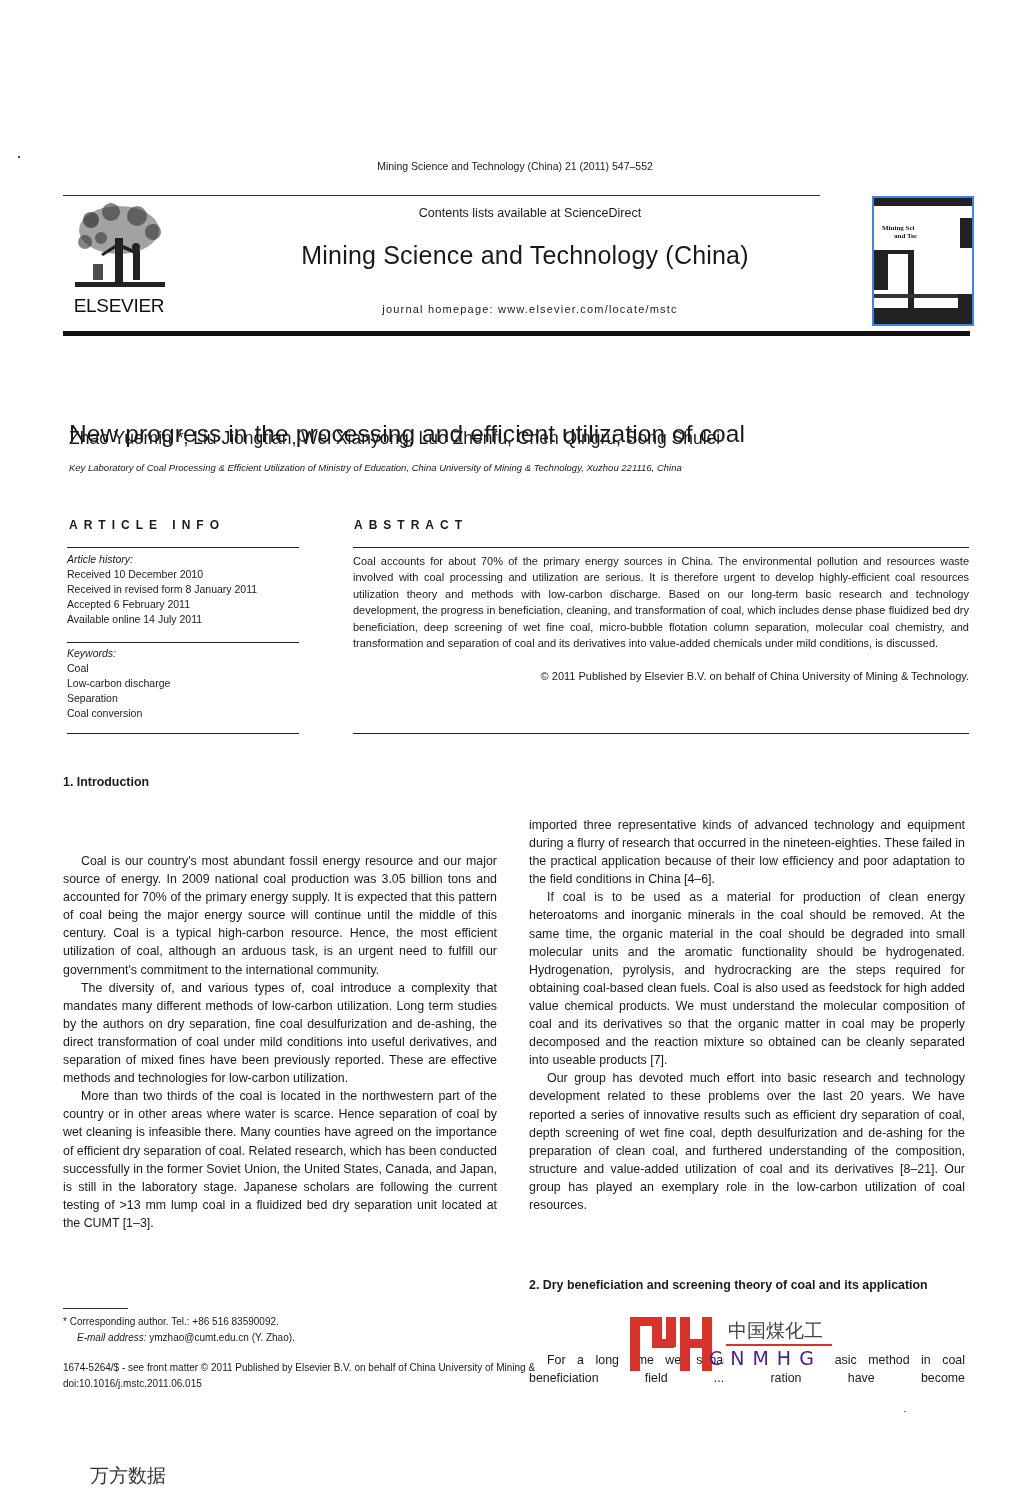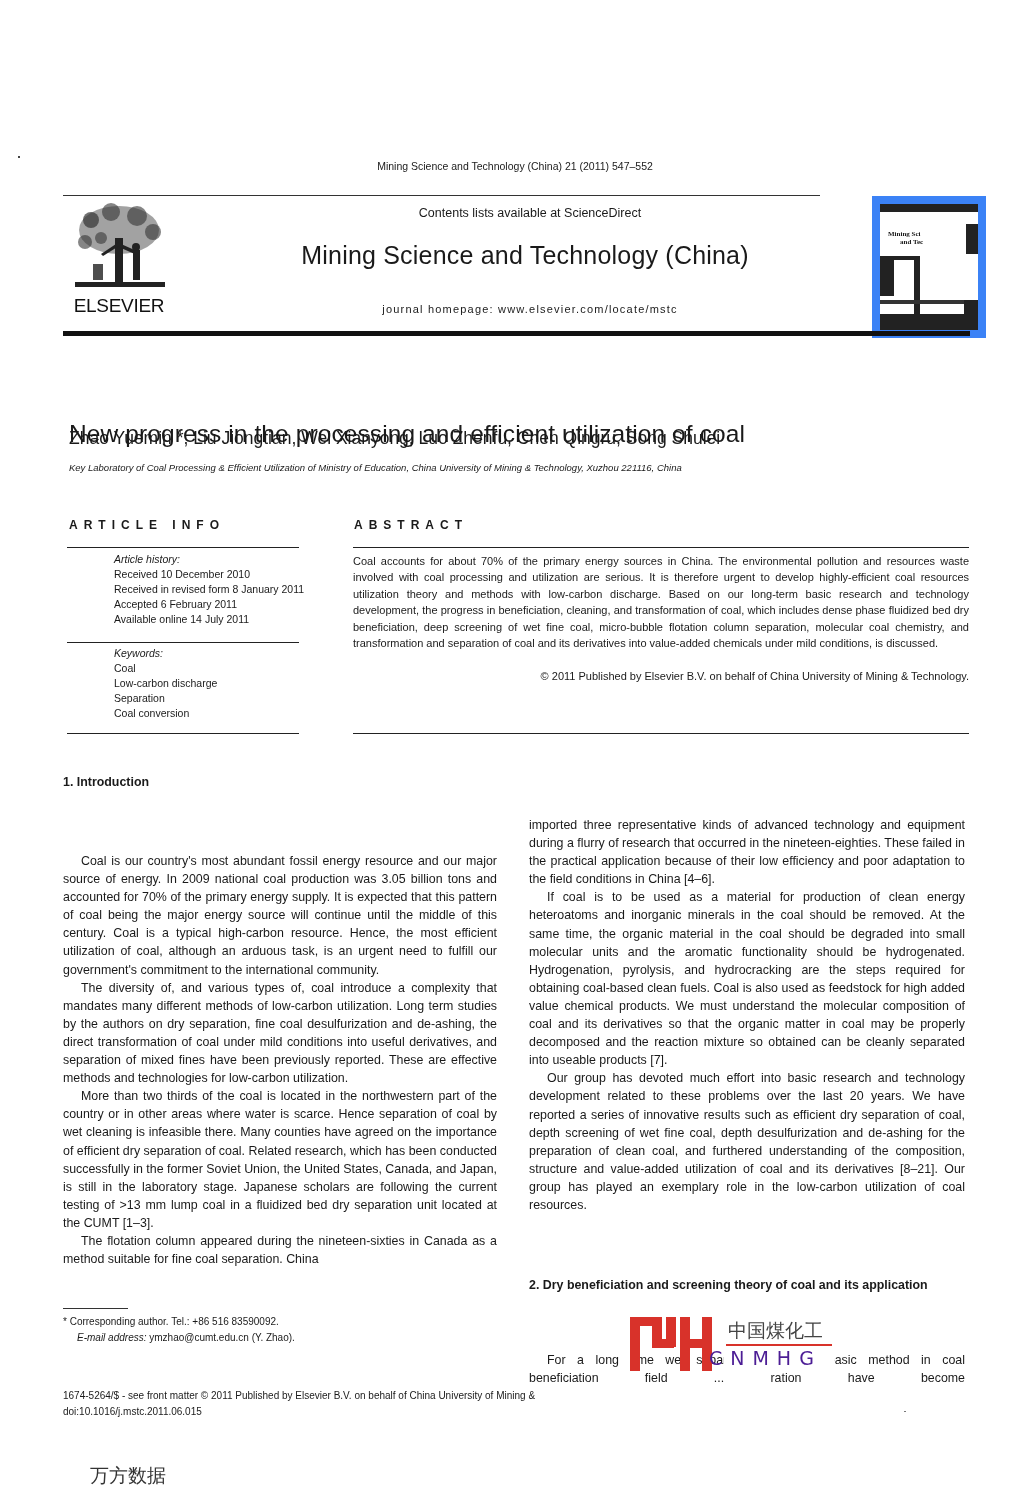--- a/index.html
+++ b/index.html
@@ -8,53 +8,53 @@
   .running-head { left: 0; width: 1030px; top: 160px; text-align: center; font-size: 10.5px; font-family: "Liberation Sans", sans-serif; }
   .stray-dot { left: 18px; top: 156px; width: 2px; height: 2px; background: #444; }
   .hr-thin { left: 63px; width: 757px; top: 195px; height: 1px; background: #333; }
   .hr-thick { left: 63px; width: 907px; top: 331px; height: 5px; background: #111; }
   .elsevier-logo { left: 63px; top: 200px; width: 112px; height: 122px; }
   .tree { left: 8px; top: 2px; width: 96px; height: 90px; }
   .elsevier-word { left: 0; top: 95px; width: 112px; text-align: center; font-family: Liberation Sans, sans-serif; font-size: 19px; letter-spacing: -0.3px; color: #111; }
   .contents-line { left: 300px; width: 460px; top: 206px; text-align: center; font-size: 12.5px; }
   .journal-title { left: 260px; width: 530px; top: 241px; text-align: center; font-size: 25px; font-family: "Liberation Sans", sans-serif; letter-spacing: 0.2px; }
   .homepage { left: 280px; width: 500px; top: 303px; text-align: center; font-size: 11px; letter-spacing: 1.2px; }
-  .cover-thumb { left: 872px; top: 196px; width: 98px; height: 126px; border: 8px solid #3b82f6; background: #fff; overflow: hidden; }
+  .cover-thumb { left: 872px; top: 196px; width: 98px; height: 126px; border: 2px solid #3b82f6; background: #fff; overflow: hidden; }
   .cover-thumb .ct1 { position: absolute; left: 8px; top: 26px; font-size: 7px; font-family: "Liberation Serif", serif; font-weight: bold; }
   .cover-thumb .ct2 { position: absolute; left: 20px; top: 34px; font-size: 7px; font-family: "Liberation Serif", serif; font-weight: bold; }
   .article-title { left: 69px; top: 382px; font-size: 24.5px; font-family: "Liberation Sans", sans-serif; letter-spacing: 0.1px; margin-top: 38px; }
   .authors { left: 69px; top: 428px; font-size: 17.5px; }
   .affiliation { left: 69px; top: 462px; font-size: 9.5px; font-style: italic; }
   .sect-spaced { font-weight: bold; font-size: 12px; letter-spacing: 6px; }
   .ai-head { left: 69px; top: 518px; }
   .ab-head { left: 354px; top: 518px; }
   .rule { height: 1px; background: #222; }
   .ai-rule1 { left: 67px; width: 232px; top: 547px; }
   .ai-rule2 { left: 67px; width: 232px; top: 642px; }
   .ai-rule3 { left: 67px; width: 232px; top: 733px; }
   .ab-rule1 { left: 353px; width: 616px; top: 547px; }
   .ab-rule2 { left: 353px; width: 616px; top: 733px; }
-  .ai-block { left: 67px; font-size: 10.5px; line-height: 15px; margin-left: 47px; }
+  .ai-block { left: 67px; font-size: 10.5px; line-height: 15px; }
   .ai-history { top: 552px; }
   .ai-keywords { top: 646px; }
   .ital { font-style: italic; }
   .abstract { left: 353px; top: 553px; width: 616px; font-size: 11px; line-height: 16.4px; text-align: justify; }
   .abstract-copy { left: 353px; width: 616px; top: 670px; text-align: right; font-size: 11px; }
   .col { font-size: 12.4px; line-height: 18.1px; text-align: justify; margin-top: 41px; }
   .col p { margin: 0; text-indent: 18px; }
   .col p.noindent { text-indent: 0; }
   .col-left { left: 63px; top: 811px; width: 434px; }
   .col-right { left: 529px; top: 775px; width: 436px; }
   .h1 { font-weight: bold; font-size: 12.4px; }
   .sec1-head { left: 63px; top: 775px; }
   .sec2-head { left: 529px; top: 1256px; width: 420px; line-height: 18px; margin-top: 20px; }
   .sec2-text { left: 529px; top: 1310px; width: 436px; }
   .fn-rule { left: 63px; width: 65px; top: 1308px; height: 1px; background: #333; }
   .footnote { left: 63px; top: 1314px; font-size: 10px; line-height: 15.5px; }
-  .frontmatter { left: 63px; top: 1360px; font-size: 10px; line-height: 15.5px; margin-top: 28px; }
+  .frontmatter { left: 63px; top: 1360px; font-size: 10px; line-height: 15.5px; }
   .wanfang { left: 90px; top: 1463px; font-size: 19px; color: #333; font-family: "DejaVu Sans", sans-serif; }
   .watermark { left: 630px; top: 1317px; width: 220px; height: 54px; }
   .wm-logo { position: absolute; left: 0; top: 0; width: 82px; height: 54px; }
   .wm-cn { position: absolute; left: 96px; top: 1px; font-size: 19px; color: #444; font-family: "DejaVu Sans", sans-serif; letter-spacing: 0px; background: #fff; padding: 0 2px; }
   .wm-line { position: absolute; left: 96px; top: 27px; width: 106px; height: 2px; background: #d8322a; }
   .wm-en { position: absolute; left: 79px; top: 30px; font-size: 19px; color: #4c1d95; letter-spacing: 8px; font-family: "DejaVu Sans", sans-serif; }
   .wm-bg { position: absolute; left: 94px; top: 0; width: 110px; height: 54px; background: #fff; }
   .tiny-dot { left: 904px; top: 1411px; width: 2px; height: 1px; background: #777; }
 </style>
 </head>
@@ -138,21 +138,20 @@
 
 <div class="abs abstract">Coal accounts for about 70% of the primary energy sources in China. The environmental pollution and resources waste involved with coal processing and utilization are serious. It is therefore urgent to develop highly-efficient coal resources utilization theory and methods with low-carbon discharge. Based on our long-term basic research and technology development, the progress in beneficiation, cleaning, and transformation of coal, which includes dense phase fluidized bed dry beneficiation, deep screening of wet fine coal, micro-bubble flotation column separation, molecular coal chemistry, and transformation and separation of coal and its derivatives into value-added chemicals under mild conditions, is discussed.</div>
 <div class="abs abstract-copy">© 2011 Published by Elsevier B.V. on behalf of China University of Mining &amp; Technology.</div>
 
 <div class="abs h1 sec1-head">1. Introduction</div>
 
 <div class="abs col col-left">
   <p>Coal is our country's most abundant fossil energy resource and our major source of energy. In 2009 national coal production was 3.05 billion tons and accounted for 70% of the primary energy supply. It is expected that this pattern of coal being the major energy source will continue until the middle of this century. Coal is a typical high-carbon resource. Hence, the most efficient utilization of coal, although an arduous task, is an urgent need to fulfill our government's commitment to the international community.</p>
   <p>The diversity of, and various types of, coal introduce a complexity that mandates many different methods of low-carbon utilization. Long term studies by the authors on dry separation, fine coal desulfurization and de-ashing, the direct transformation of coal under mild conditions into useful derivatives, and separation of mixed fines have been previously reported. These are effective methods and technologies for low-carbon utilization.</p>
   <p>More than two thirds of the coal is located in the northwestern part of the country or in other areas where water is scarce. Hence separation of coal by wet cleaning is infeasible there. Many counties have agreed on the importance of efficient dry separation of coal. Related research, which has been conducted successfully in the former Soviet Union, the United States, Canada, and Japan, is still in the laboratory stage. Japanese scholars are following the current testing of &gt;13 mm lump coal in a fluidized bed dry separation unit located at the CUMT [1–3].</p>
-  <p>The flotation column appeared during the nineteen-sixties in Canada as a method suitable for fine coal separation. China</p>
 </div>
 
 <div class="abs col col-right">
   <p class="noindent">imported three representative kinds of advanced technology and equipment during a flurry of research that occurred in the nineteen-eighties. These failed in the practical application because of their low efficiency and poor adaptation to the field conditions in China [4–6].</p>
   <p>If coal is to be used as a material for production of clean energy heteroatoms and inorganic minerals in the coal should be removed. At the same time, the organic material in the coal should be degraded into small molecular units and the aromatic functionality should be hydrogenated. Hydrogenation, pyrolysis, and hydrocracking are the steps required for obtaining coal-based clean fuels. Coal is also used as feedstock for high added value chemical products. We must understand the molecular composition of coal and its derivatives so that the organic matter in coal may be properly decomposed and the reaction mixture so obtained can be cleanly separated into useable products [7].</p>
   <p>Our group has devoted much effort into basic research and technology development related to these problems over the last 20 years. We have reported a series of innovative results such as efficient dry separation of coal, depth screening of wet fine coal, depth desulfurization and de-ashing for the preparation of clean coal, and furthered understanding of the composition, structure and value-added utilization of coal and its derivatives [8–21]. Our group has played an exemplary role in the low-carbon utilization of coal resources.</p>
 </div>
 
 <div class="abs h1 sec2-head">2. Dry beneficiation and screening theory of coal and its application</div>
 <div class="abs col sec2-text">

